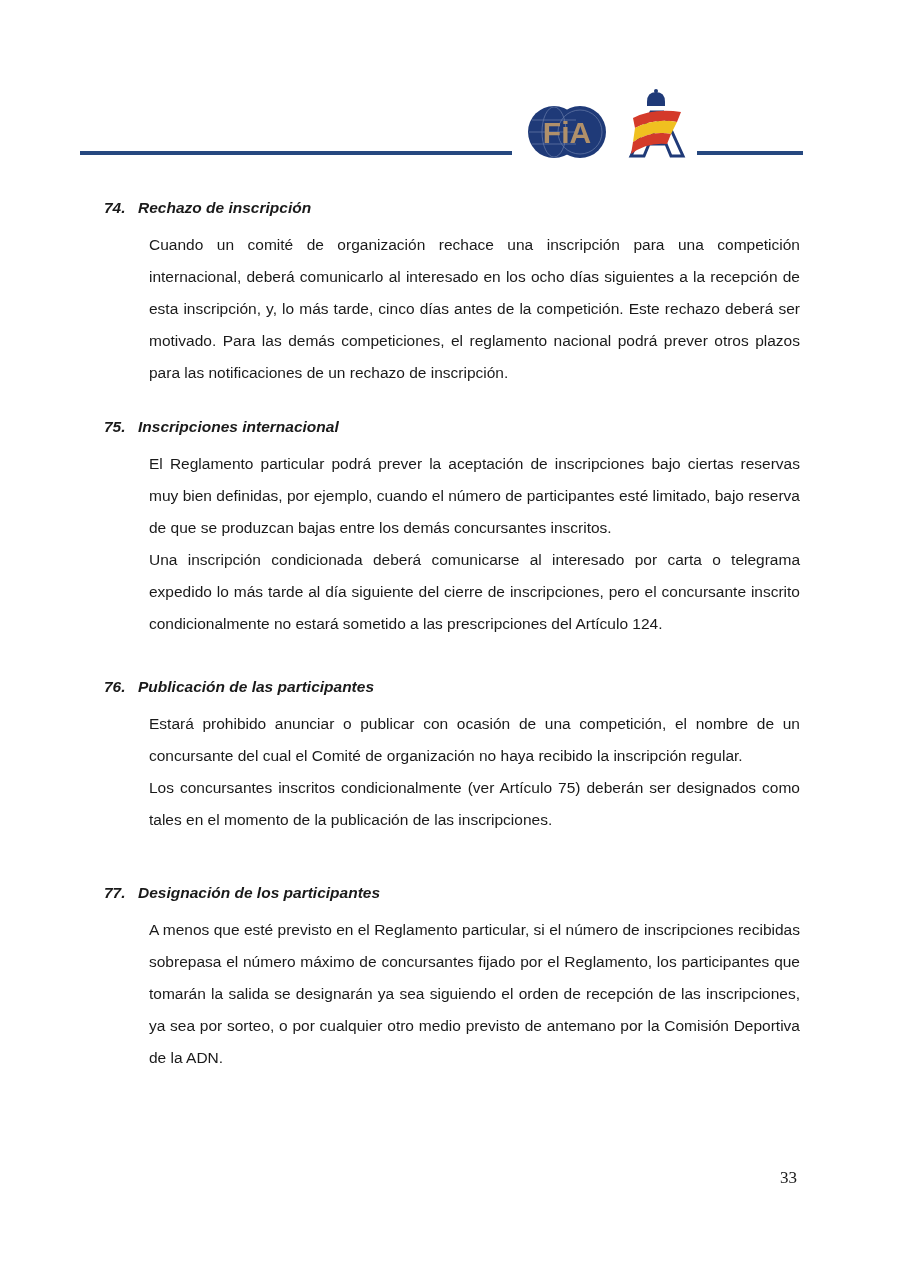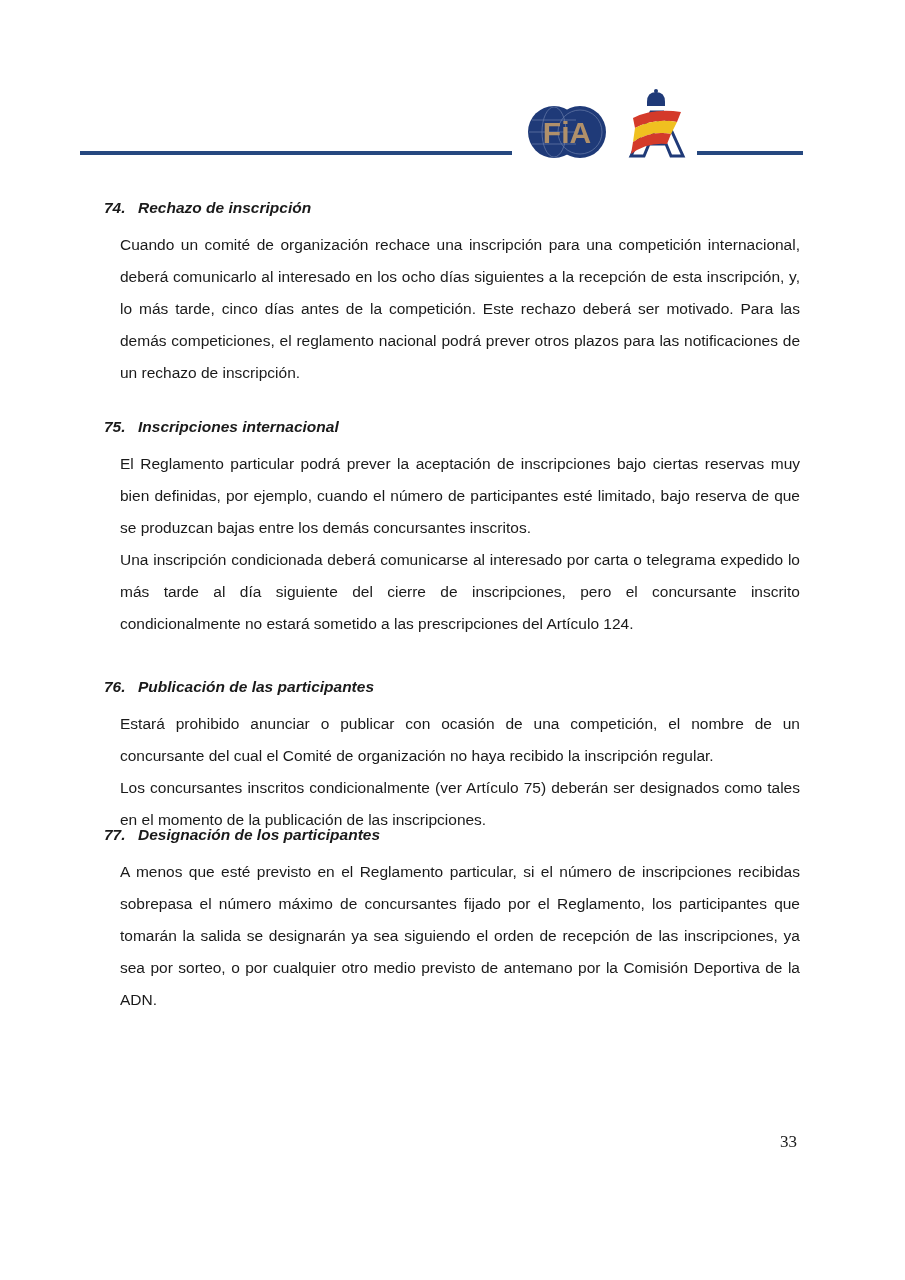--- a/index.html
+++ b/index.html
@@ -4,23 +4,23 @@
 <style>
   html, body { margin: 0; padding: 0; background: #ffffff; }
   body { width: 905px; height: 1280px; position: relative; overflow: hidden;
          font-family: "Liberation Sans", sans-serif; color: #1a1a1a; }
   .hline { position: absolute; height: 4px; background: #26487f; top: 151px; }
   .logo-fia { position: absolute; left: 526px; top: 104px; width: 82px; height: 56px; }
   .logo-rfea { position: absolute; left: 625px; top: 88px; width: 64px; height: 70px; }
   .article { position: absolute; left: 104px; width: 696px; }
   .art-head { font-weight: bold; font-size: 15.5px; height: 22px; line-height: 22px; display: flex; font-style: italic; }
   .art-num { width: 34px; }
-  .art-body { margin-left: 16px; margin-top: 10px; font-size: 15.5px; line-height: 32px; }
+  .art-body { margin-left: 45px; margin-top: 10px; font-size: 15.5px; line-height: 32px; }
   .art-body p { margin: 0; text-align: justify; }
-  .page-num { position: absolute; left: 780px; top: 1132px; font-family: "Liberation Serif", serif; font-size: 17px; }
+  .page-num { position: absolute; left: 780px; top: 1168px; font-family: "Liberation Serif", serif; font-size: 17px; }
 </style>
 </head>
 <body>
 
 <div class="hline" style="left:80px; width:432px;"></div>
 <div class="hline" style="left:697px; width:106px;"></div>
 
 <svg class="logo-fia" viewBox="0 0 82 56">
   <circle cx="28" cy="28" r="26" fill="#1f3a78"></circle>
   <circle cx="54" cy="28" r="26" fill="#1f3a78"></circle>
@@ -71,21 +71,21 @@
   <div class="art-head">
     <span class="art-num">76.</span>
     <span>Publicación de las participantes</span>
   </div>
   <div class="art-body">
     <p>Estará prohibido anunciar o publicar con ocasión de una competición, el nombre de un concursante del cual el Comité de organización no haya recibido la inscripción regular.</p>
     <p>Los concursantes inscritos condicionalmente (ver Artículo 75) deberán ser designados como tales en el momento de la publicación de las inscripciones.</p>
   </div>
 </div>
 
-<div class="article" style="top:824px;">
+<div class="article" style="top:882px;">
   <div class="art-head">
     <span class="art-num">77.</span>
     <span>Designación de los participantes</span>
   </div>
   <div class="art-body">
     <p>A menos que esté previsto en el Reglamento particular, si el número de inscripciones recibidas sobrepasa el número máximo de concursantes fijado por el Reglamento, los participantes que tomarán la salida se designarán ya sea siguiendo el orden de recepción de las inscripciones, ya sea por sorteo, o por cualquier otro medio previsto de antemano por la Comisión Deportiva de la ADN.</p>
   </div>
 </div>
 
 <div class="page-num">33</div>

